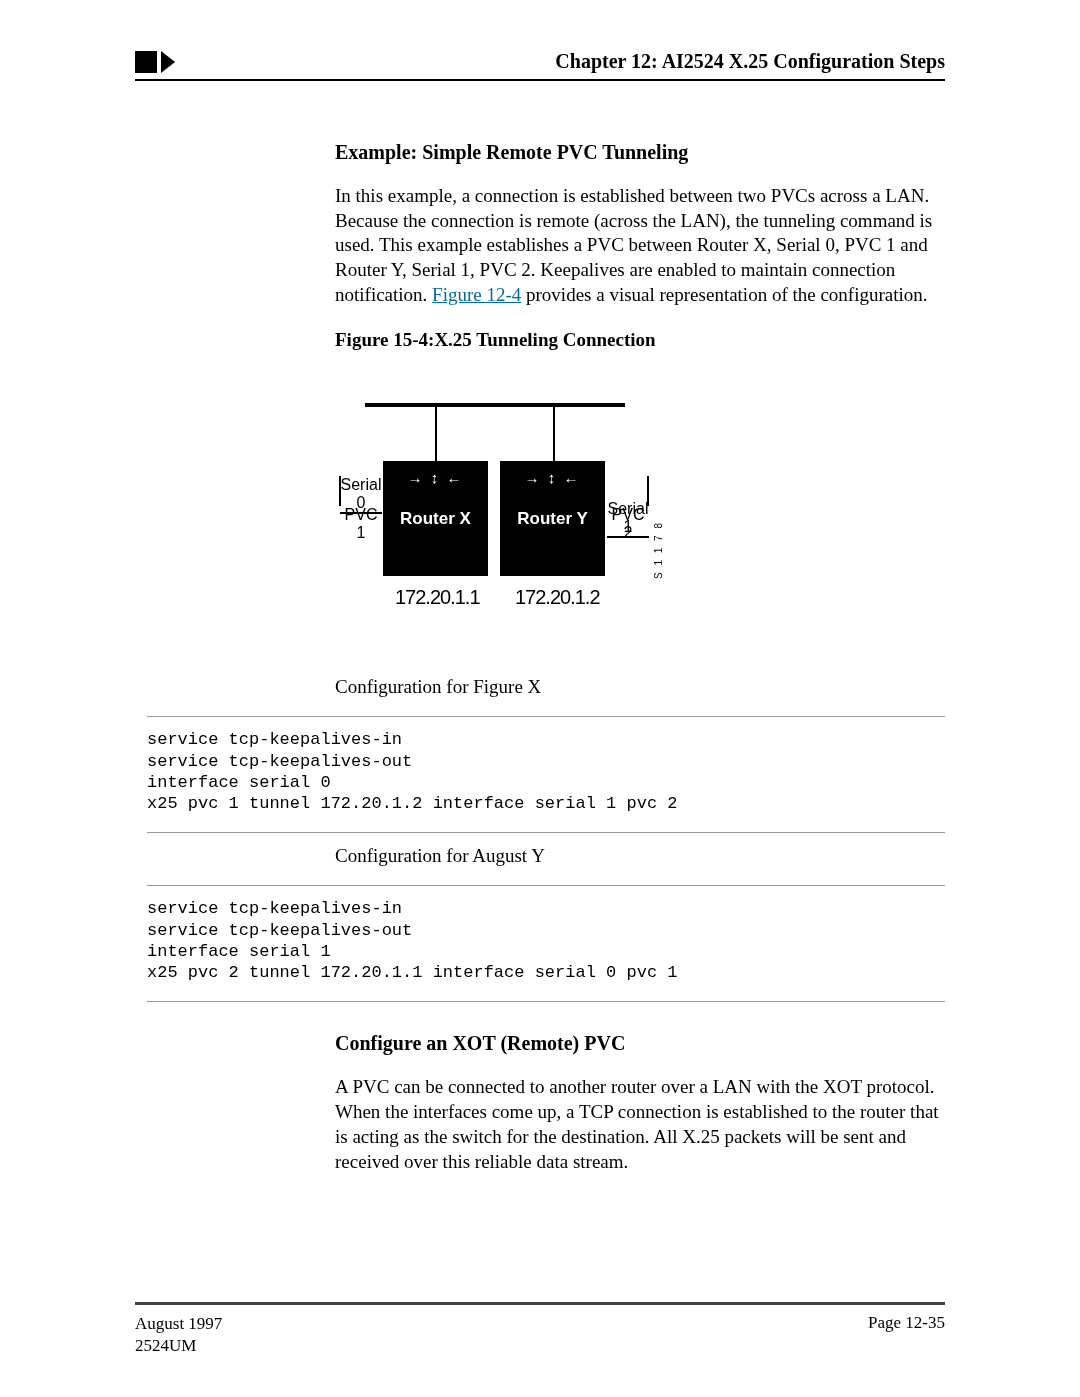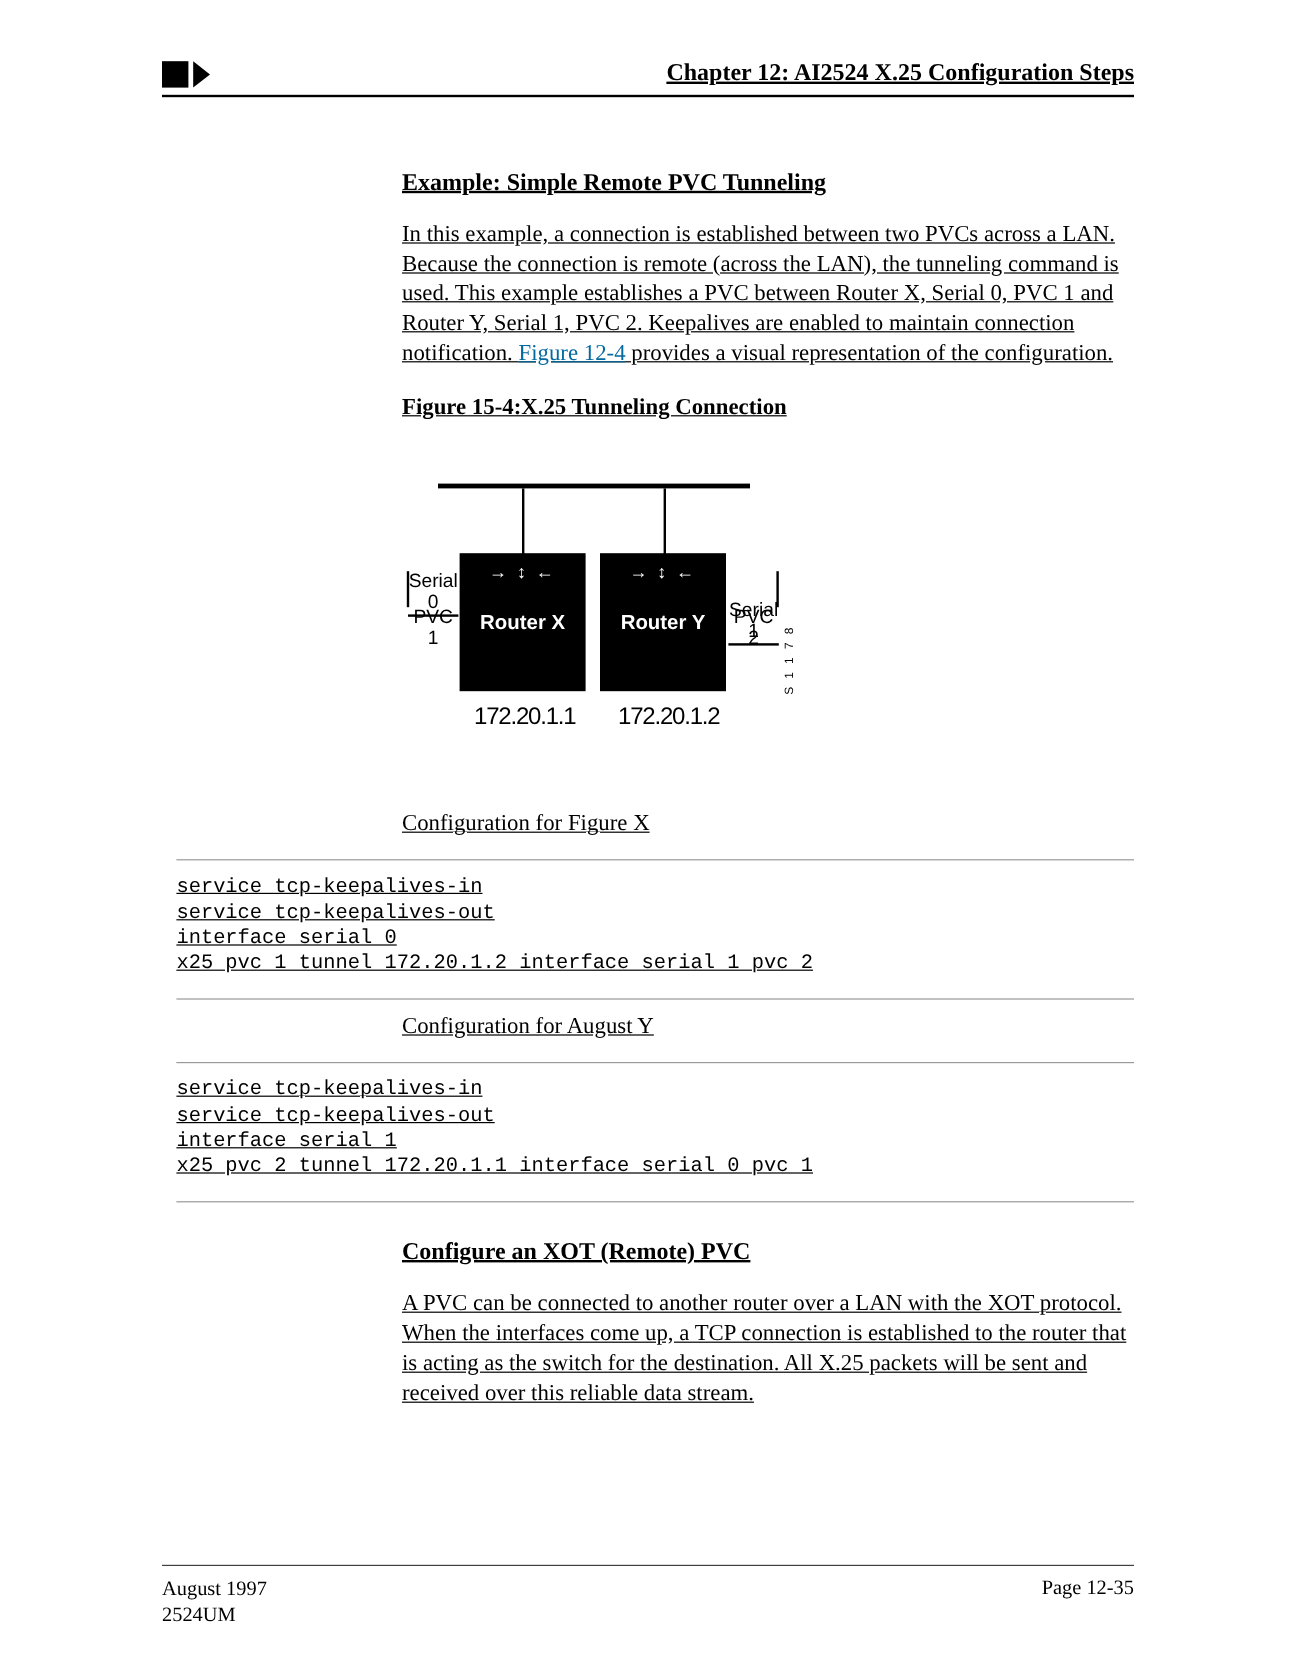--- a/index.html
+++ b/index.html
@@ -11,21 +11,20 @@
     width: 1080px;
     height: 1397px;
     box-sizing: border-box;
     position: relative;
   }
   .page {
     padding: 50px 135px 36px 135px;
     box-sizing: border-box;
     height: 100%;
     position: relative;
-    text-decoration: underline;
   }
   .header-row {
     display: flex;
     justify-content: space-between;
     align-items: flex-end;
     border-bottom: 2px solid #000;
     padding-bottom: 6px;
     margin-bottom: 60px;
   }
   .logo {
@@ -195,21 +194,21 @@
     line-height: 1.25;
   }
   .full-width {
     margin-left: 12px;
   }
   .footer {
     position: absolute;
     bottom: 40px;
     left: 135px;
     right: 135px;
-    border-top: 1px solid #404040;
+    border-top: 3px solid #404040;
     padding-top: 8px;
     display: flex;
     justify-content: space-between;
     font-size: 17px;
   }
   .footer-left {
     line-height: 1.3;
   }
   .white-arrows {
     color: #fff;

